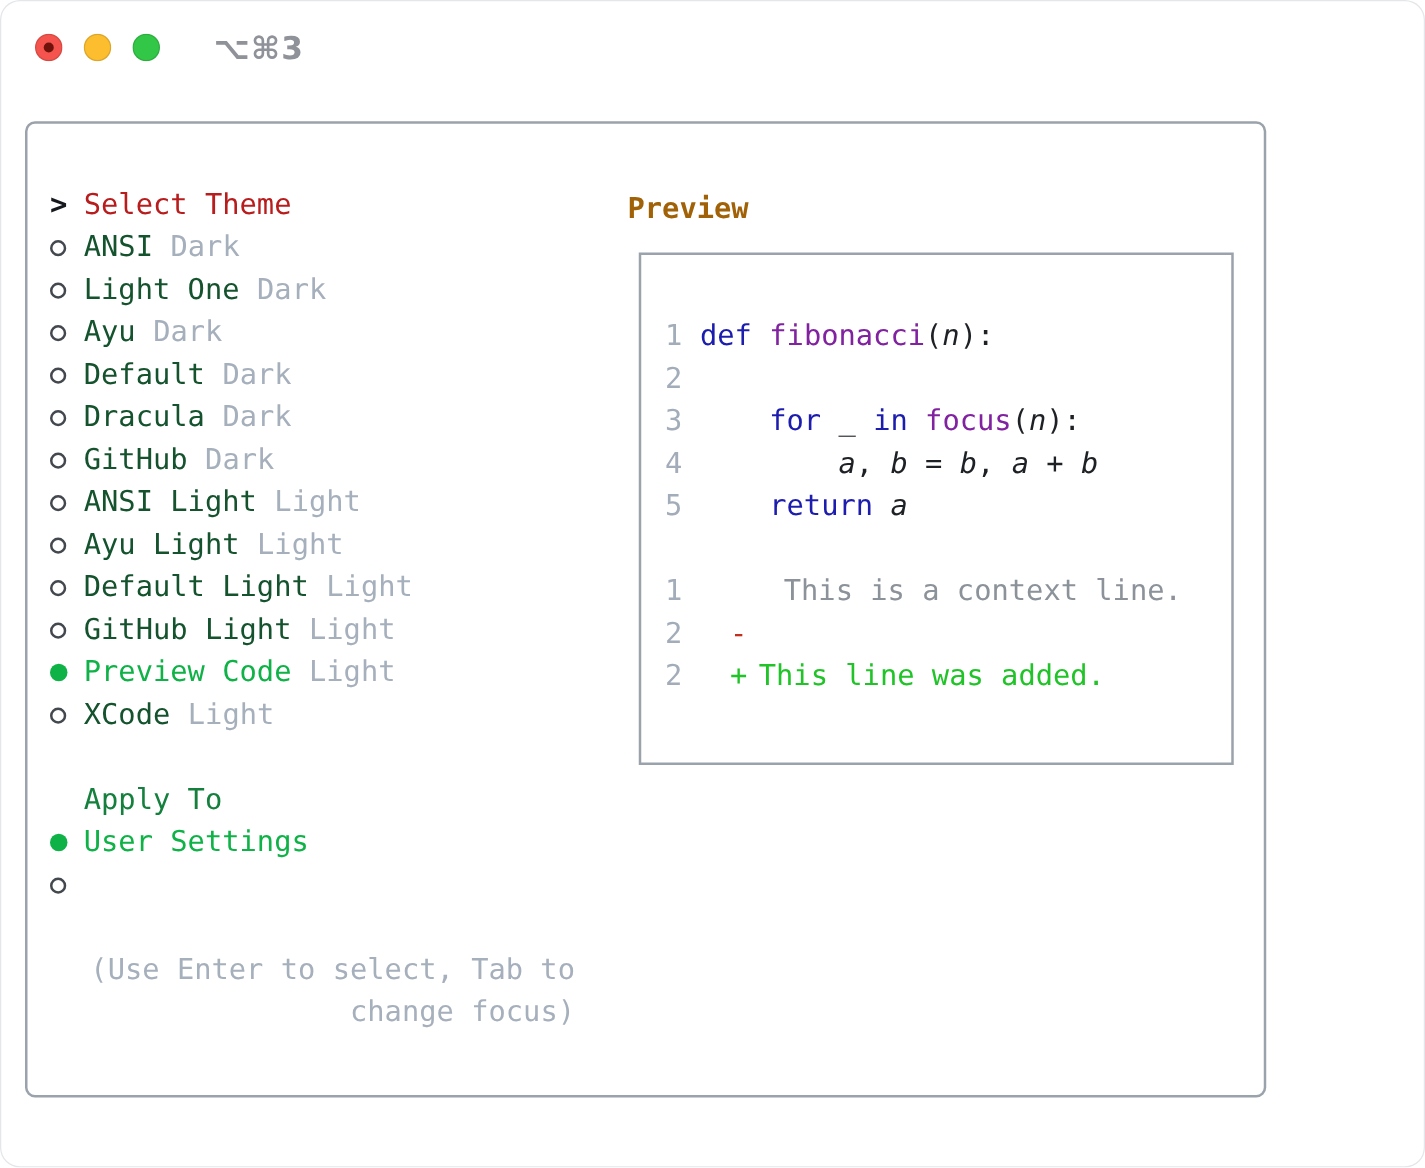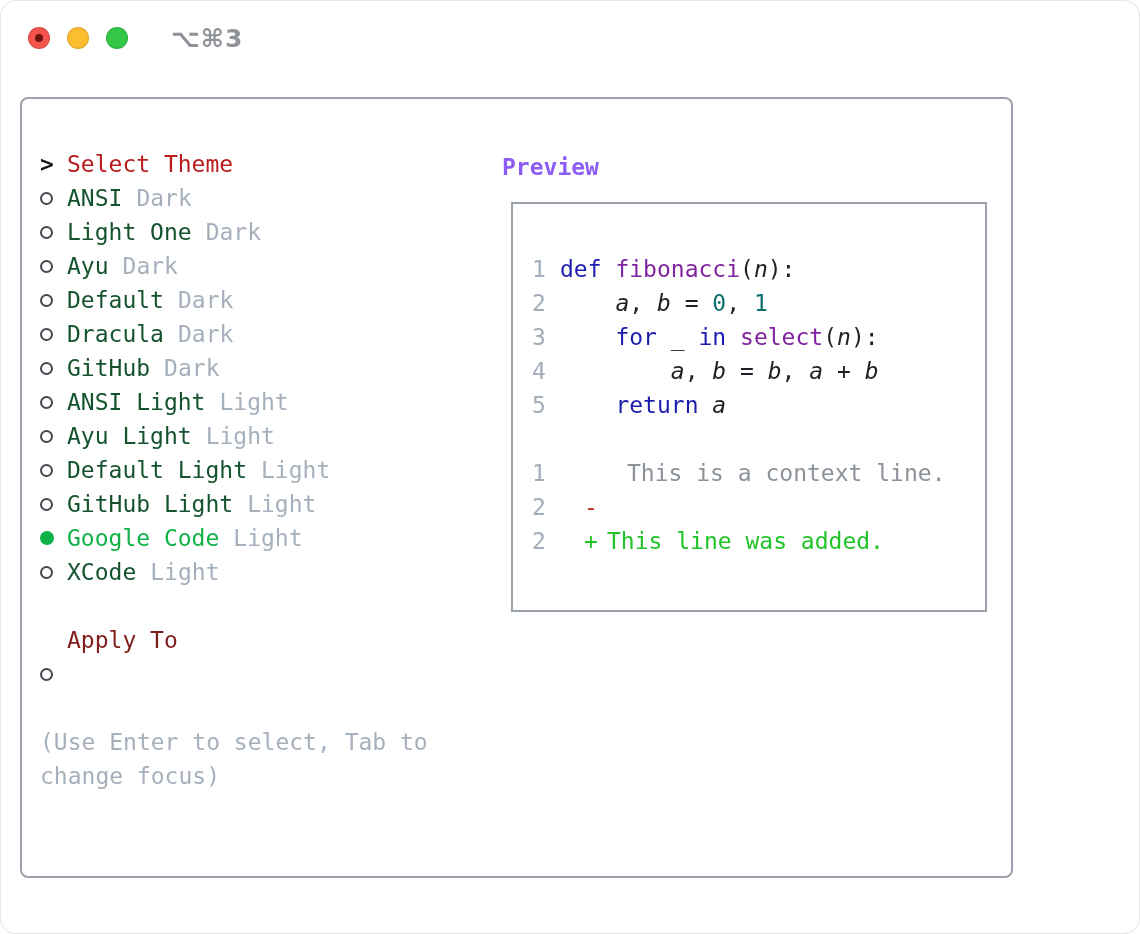--- a/index.html
+++ b/index.html
@@ -30,26 +30,26 @@
   .left-pane{position:absolute;left:18px;top:48px;width:445px;font-size:23px;line-height:34px;}
   .row{display:flex;align-items:center;height:34px;white-space:pre;}
   .marker-cell{width:27px;flex:0 0 27px;display:flex;align-items:center;}
   .ring{width:13px;height:13px;border:2px solid #43484f;border-radius:50%;box-sizing:border-box;}
   .dot{width:14px;height:14px;border-radius:50%;background:var(--accent-green,#0fb247);}
   .hdr-prompt{font-weight:bold;color:#15181c;}
   .hdr-label{font-weight:normal;color:#b91c1c;}
   .t-name{color:#14532d;}
   .row.selected .t-name{color:var(--accent-green,#0fb247);}
   .t-variant{color:var(--muted-gray,#a6b0bc);margin-left:14px;}
-  .apply-header{color:#7f1d1d;}
+  .apply-header{color:#15803d;}
   .theme-list{margin:0 0 34px 0;}
-  .help-text{margin-top:34px;width:420px;color:var(--muted-gray,#a6b0bc);white-space:normal;}
+  .help-text{margin-top:34px;width:420px;color:var(--muted-gray,#a6b0bc);white-space:normal;text-align:right;}
   
   .preview-header{position:absolute;left:480px;top:51px;height:34px;line-height:34px;
-    font-size:23px;font-weight:bold;color:#8b5cf6;}
+    font-size:23px;font-weight:bold;color:#a16207;}
   .preview-box{position:absolute;left:489px;top:103px;width:476px;height:410px;
     border:2px solid var(--border-gray,#9aa2ab);box-sizing:border-box;
     padding:48px 0 0 19px;font-size:23px;background:#fff;}
   .pline{display:flex;align-items:center;height:34px;white-space:pre;}
   .ln{flex:0 0 14px;margin-right:14px;color:var(--line-number-gray,#a3adba);}
   .spacer{height:34px;}
   .tk-kw{color:var(--keyword-blue,#1c1cae);}
   .tk-fn{color:var(--function-purple,#8122a0);}
   .tk-num{color:var(--number-teal,#0d6e6e);}
   .tk-pl{color:#1d2024;}
@@ -85,43 +85,44 @@
           <div class="row"><span class="marker-cell"><span class="ring"></span></span><span class="t-name">ANSI</span><span class="t-variant">Dark</span></div>
           <div class="row"><span class="marker-cell"><span class="ring"></span></span><span class="t-name">Light One</span><span class="t-variant">Dark</span></div>
           <div class="row"><span class="marker-cell"><span class="ring"></span></span><span class="t-name">Ayu</span><span class="t-variant">Dark</span></div>
           <div class="row"><span class="marker-cell"><span class="ring"></span></span><span class="t-name">Default</span><span class="t-variant">Dark</span></div>
           <div class="row"><span class="marker-cell"><span class="ring"></span></span><span class="t-name">Dracula</span><span class="t-variant">Dark</span></div>
           <div class="row"><span class="marker-cell"><span class="ring"></span></span><span class="t-name">GitHub</span><span class="t-variant">Dark</span></div>
           <div class="row"><span class="marker-cell"><span class="ring"></span></span><span class="t-name">ANSI Light</span><span class="t-variant">Light</span></div>
           <div class="row"><span class="marker-cell"><span class="ring"></span></span><span class="t-name">Ayu Light</span><span class="t-variant">Light</span></div>
           <div class="row"><span class="marker-cell"><span class="ring"></span></span><span class="t-name">Default Light</span><span class="t-variant">Light</span></div>
           <div class="row"><span class="marker-cell"><span class="ring"></span></span><span class="t-name">GitHub Light</span><span class="t-variant">Light</span></div>
-          <div class="row selected"><span class="marker-cell"><span class="dot"></span></span><span class="t-name">Google Code</span><span class="t-variant">Light</span></div>
+          <div class="row selected"><span class="marker-cell"><span class="dot"></span></span><span class="t-name">Preview Code</span><span class="t-variant">Light</span></div>
           <div class="row"><span class="marker-cell"><span class="ring"></span></span><span class="t-name">XCode</span><span class="t-variant">Light</span></div>
         </div>
 
       <div class="row">
         <span class="marker-cell"></span>
         <span class="apply-header">Apply To</span>
       </div>
 
       <div id="apply-list">
+          <div class="row selected"><span class="marker-cell"><span class="dot"></span></span><span class="t-name">User Settings</span></div>
           <div class="row"><span class="marker-cell"><span class="ring"></span></span></div>
         </div>
 
       <div class="help-text">(Use Enter to select, Tab to change focus)</div>
     </div>
 
     <div class="preview-header">Preview</div>
 
     <div class="preview-box">
       <div id="code-lines">
           <div class="pline"><span class="ln">1</span><span><span class="tk-kw">def</span><span class="tk-pl"> </span><span class="tk-fn">fibonacci</span><span class="tk-pl">(</span><span class="tk-var">n</span><span class="tk-pl">):</span></span></div>
-          <div class="pline"><span class="ln">2</span><span><span class="tk-pl">    </span><span class="tk-var">a</span><span class="tk-pl">, </span><span class="tk-var">b</span><span class="tk-pl"> = </span><span class="tk-num">0</span><span class="tk-pl">, </span><span class="tk-num">1</span></span></div>
-          <div class="pline"><span class="ln">3</span><span><span class="tk-pl">    </span><span class="tk-kw">for</span><span class="tk-pl"> </span><span class="tk-var">_</span><span class="tk-pl"> </span><span class="tk-kw">in</span><span class="tk-pl"> </span><span class="tk-fn">select</span><span class="tk-pl">(</span><span class="tk-var">n</span><span class="tk-pl">):</span></span></div>
+          <div class="pline"><span class="ln">2</span></div>
+          <div class="pline"><span class="ln">3</span><span><span class="tk-pl">    </span><span class="tk-kw">for</span><span class="tk-pl"> </span><span class="tk-var">_</span><span class="tk-pl"> </span><span class="tk-kw">in</span><span class="tk-pl"> </span><span class="tk-fn">focus</span><span class="tk-pl">(</span><span class="tk-var">n</span><span class="tk-pl">):</span></span></div>
           <div class="pline"><span class="ln">4</span><span><span class="tk-pl">        </span><span class="tk-var">a</span><span class="tk-pl">, </span><span class="tk-var">b</span><span class="tk-pl"> = </span><span class="tk-var">b</span><span class="tk-pl">, </span><span class="tk-var">a</span><span class="tk-pl"> + </span><span class="tk-var">b</span></span></div>
           <div class="pline"><span class="ln">5</span><span><span class="tk-pl">    </span><span class="tk-kw">return</span><span class="tk-pl"> </span><span class="tk-var">a</span></span></div>
         </div>
       <div class="spacer"></div>
       <div id="diff-lines">
           <div class="pline context"><span class="ln">1</span><span class="diff-marker"> </span><span class="diff-text">This is a context line.</span></div>
           <div class="pline deleted"><span class="ln">2</span><span class="diff-marker">-</span></div>
           <div class="pline added"><span class="ln">2</span><span class="diff-marker">+</span><span class="diff-text">This line was added.</span></div>
         </div>
     </div>

